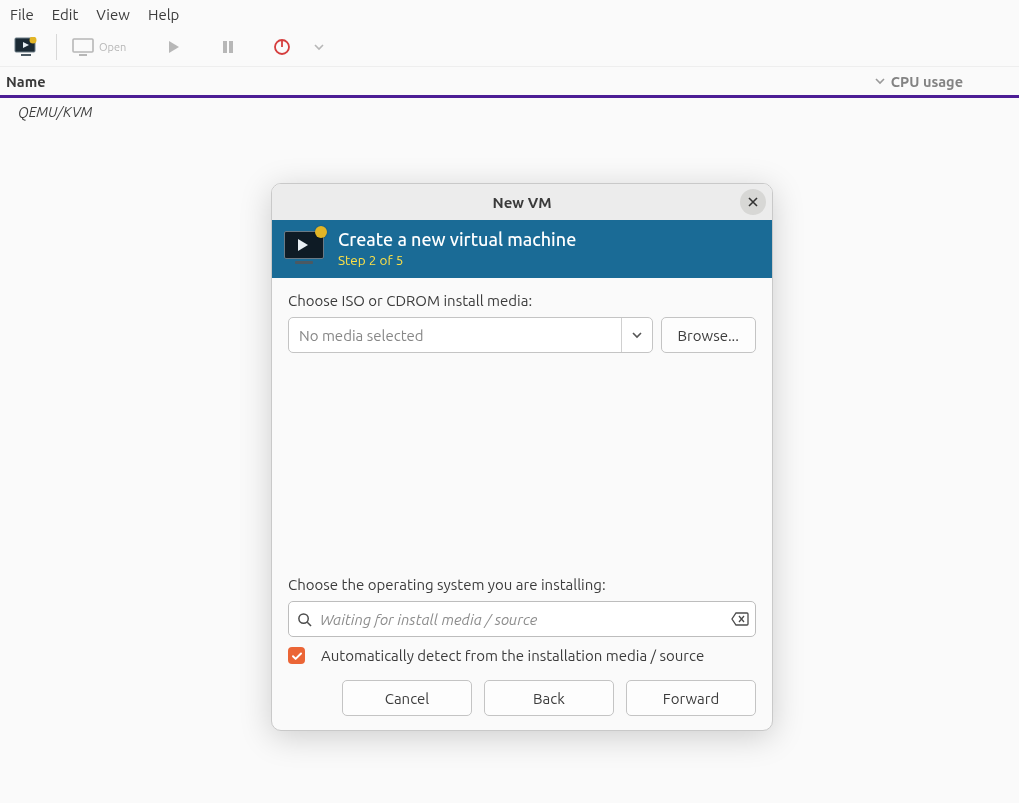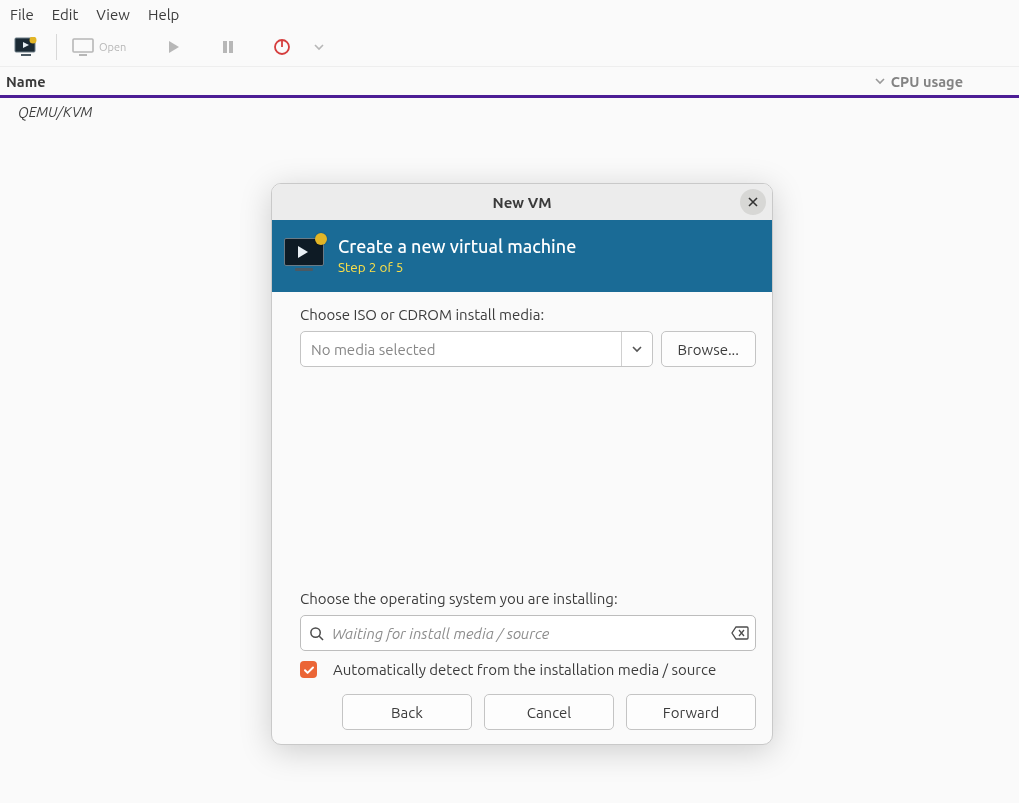--- a/index.html
+++ b/index.html
@@ -158,21 +158,21 @@
     border-radius: 50%;
     background: #d7d7d5;
     display: flex;
     align-items: center;
     justify-content: center;
     color: #333;
     font-size: 15px;
   }
 
   .dlg-banner {
-    height: 72px;
+    height: 58px;
     background: #1a6b96;
     display: flex;
     align-items: center;
     padding: 0 12px;
     color: #fff;
     gap: 14px;
   }
   .dlg-banner .banner-icon {
     width: 40px;
     height: 36px;
@@ -224,21 +224,20 @@
     font-size: 13.5px;
     color: #fde047;
     margin-top: 2px;
   }
 
   .dlg-body {
     padding: 14px 16px 6px;
     height: 372px;
     display: flex;
     flex-direction: column;
-    margin-left: 12px;
   }
   .dlg-body .label {
     font-size: 15px;
     color: #3c3c3c;
     margin-bottom: 8px;
   }
 
   .media-row {
     display: flex;
     gap: 8px;
@@ -472,19 +471,19 @@
         <div class="chk">
           <svg width="12" height="12" viewBox="0 0 12 12">
               <path d="M2 6.3l2.6 2.6L10 3.5" fill="none" stroke="#fff" stroke-width="2" stroke-linecap="round" stroke-linejoin="round"></path>
             </svg>
         </div>
         <span>Automatically detect from the installation media / source</span>
       </div>
     </div>
 
     <div class="dlg-buttons">
+      <div class="btn">Cancel</div>
       <div class="btn">Back</div>
-      <div class="btn">Cancel</div>
       <div class="btn">Forward</div>
     </div>
 
   </div>
 </div>
 
 </body></html>

